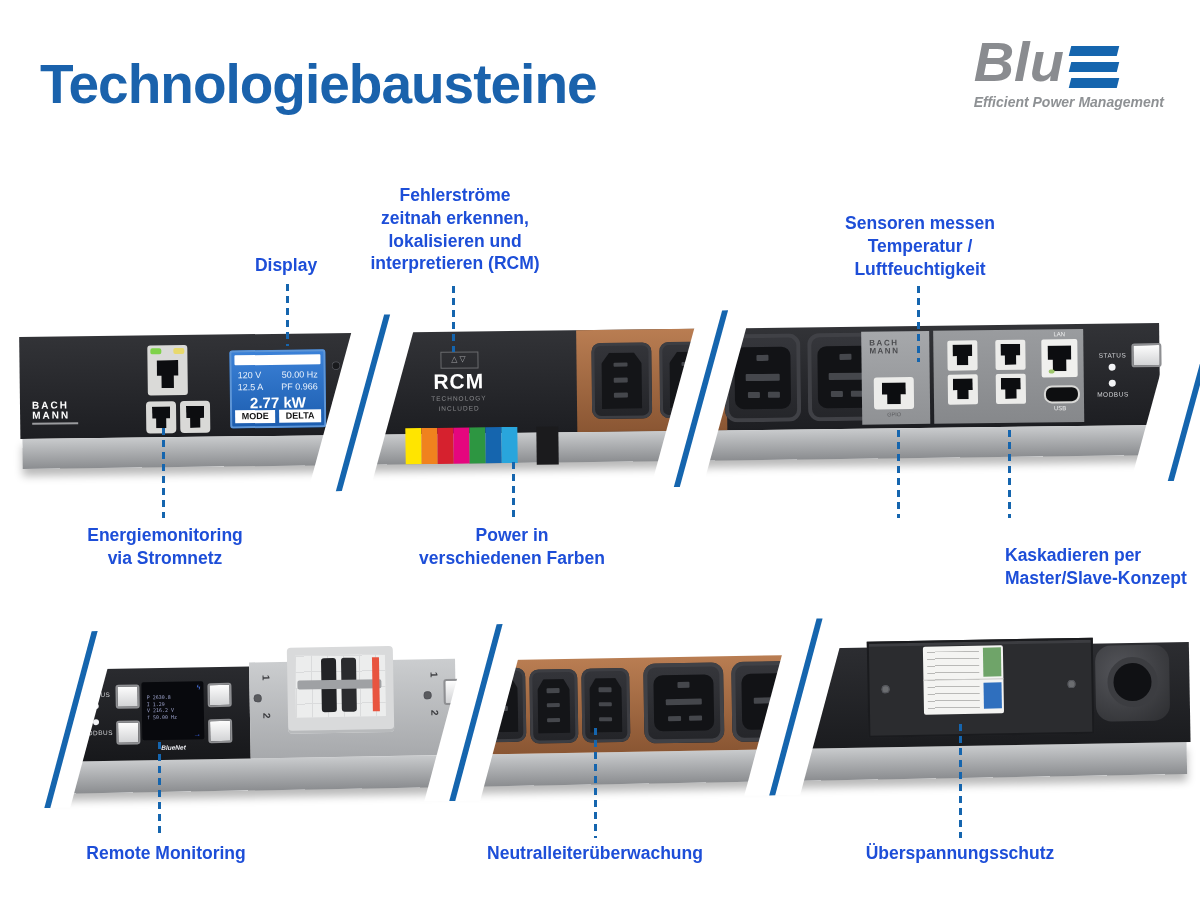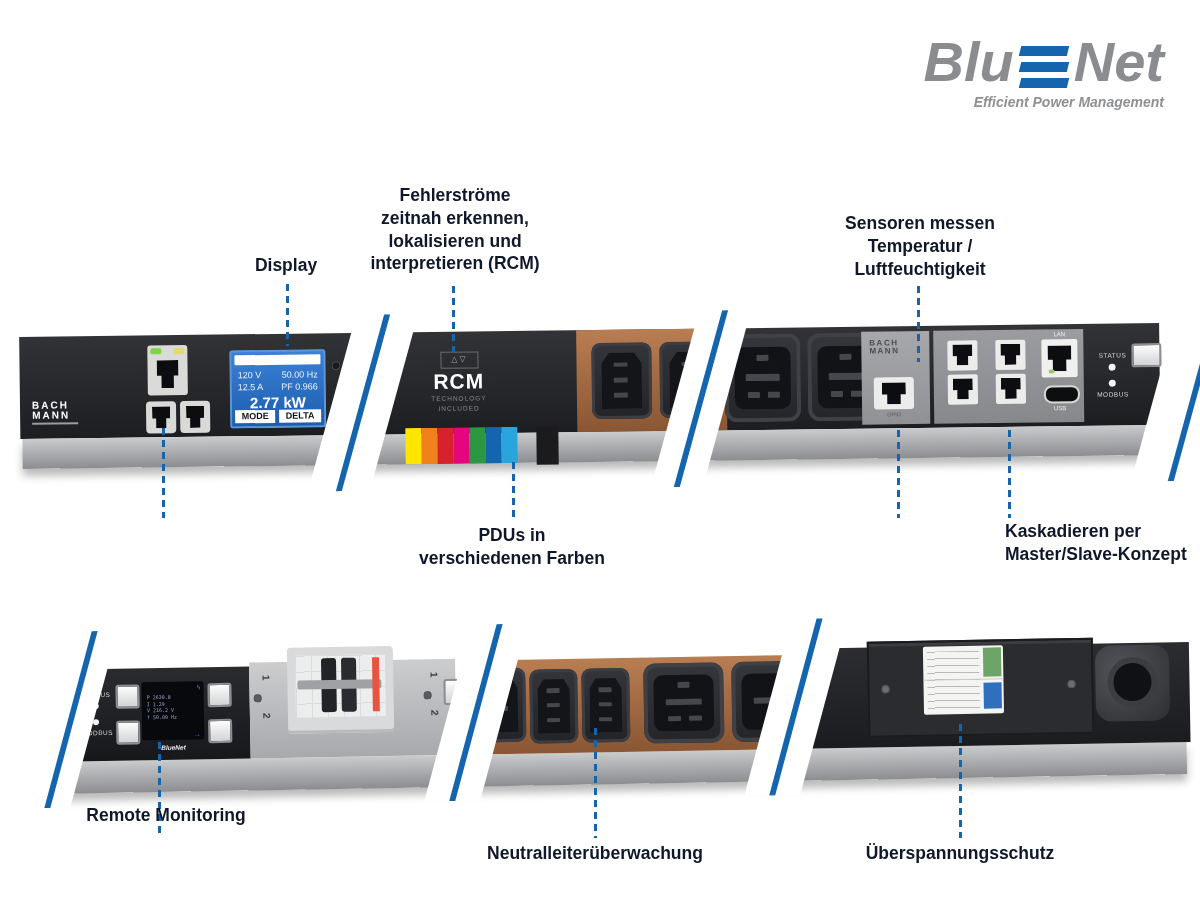--- a/index.html
+++ b/index.html
@@ -11,21 +11,21 @@
   .title{position:absolute;left:40px;top:52px;font-size:55px;font-weight:700;
          color:#1A62AC;letter-spacing:-1px;}
   .logo{position:absolute;right:36px;top:34px;text-align:right;}
   .logo-row{display:flex;align-items:center;color:#8A8C90;font-size:56px;font-weight:700;
             font-style:italic;line-height:1;}
   .logo-bars{display:flex;flex-direction:column;gap:6px;margin:10px 6px 0 6px;}
   .logo-bars div{width:48px;height:10px;background:#1565AE;transform:skewX(-14deg);}
   .tagline{margin-top:4px;font-size:14px;font-style:italic;font-weight:700;color:#8E9194;}
 
   
-  .callout{position:absolute;color:#0f172a;font-weight:700;font-size:17.5px;line-height:1.3;
+  .callout{position:absolute;color:#1d4ed8;font-weight:700;font-size:17.5px;line-height:1.3;
            text-align:center;white-space:pre-line;z-index:9;}
   .leader{position:absolute;width:3px;z-index:8;
           background:repeating-linear-gradient(180deg,#1565AE 0 7px,rgba(0,0,0,0) 7px 12px);}
 
   
   .strip{position:absolute;}
   .gap{position:absolute;top:-18px;height:176px;background:#fff;transform:skewX(-16deg);
        display:flex;justify-content:center;z-index:5;}
   .gap .gline{width:6px;height:100%;background:#1565AE;}
   .face{position:absolute;}
@@ -54,46 +54,48 @@
 
   .pcolor{display:inline-block;width:16px;height:36px;}
   #colorstrip{position:absolute;left:385px;top:96px;display:flex;z-index:6;}
   .pre{white-space:pre-line;}
 </style>
 </head>
 <body>
 
 <div id="canvas">
 
+  <div class="title">Technologiebausteine</div>
   <div class="logo">
     <div class="logo-row">
       <span>Blu</span>
       <span class="logo-bars">
           <div></div>
           <div></div>
           <div></div>
         </span>
-      <span>Net</span>
     </div>
     <div class="tagline">Efficient Power Management</div>
   </div>
 
   <div class="callout" style="left:206px;top:254px;width:160px;">Display</div>
   <div class="callout" style="left:330px;top:184px;width:250px;">Fehlerströme
 zeitnah erkennen,
 lokalisieren und
 interpretieren (RCM)</div>
   <div class="callout" style="left:795px;top:212px;width:250px;">Sensoren messen
 Temperatur /
 Luftfeuchtigkeit</div>
-  <div class="callout" style="left:412px;top:524px;width:200px;">PDUs in
+  <div class="callout" style="left:65px;top:524px;width:200px;">Energiemonitoring
+via Stromnetz</div>
+  <div class="callout" style="left:412px;top:524px;width:200px;">Power in
 verschiedenen Farben</div>
-  <div class="callout" style="left:1005px;top:520px;width:195px;text-align:left;">Kaskadieren per
+  <div class="callout" style="left:1005px;top:544px;width:195px;text-align:left;">Kaskadieren per
 Master/Slave-Konzept</div>
-  <div class="callout" style="left:66px;top:804px;width:200px;">Remote Monitoring</div>
+  <div class="callout" style="left:66px;top:842px;width:200px;">Remote Monitoring</div>
   <div class="callout" style="left:445px;top:842px;width:300px;">Neutralleiterüberwachung</div>
   <div class="callout" style="left:860px;top:842px;width:200px;">Überspannungsschutz</div>
 
   <div class="leader" style="left:286px;top:284px;height:62px;"></div>
   <div class="leader" style="left:452px;top:286px;height:66px;"></div>
   <div class="leader" style="left:917px;top:286px;height:76px;"></div>
   <div class="leader" style="left:162px;top:428px;height:90px;"></div>
   <div class="leader" style="left:512px;top:462px;height:56px;"></div>
   <div class="leader" style="left:897px;top:430px;height:88px;"></div>
   <div class="leader" style="left:1008px;top:430px;height:88px;"></div>

